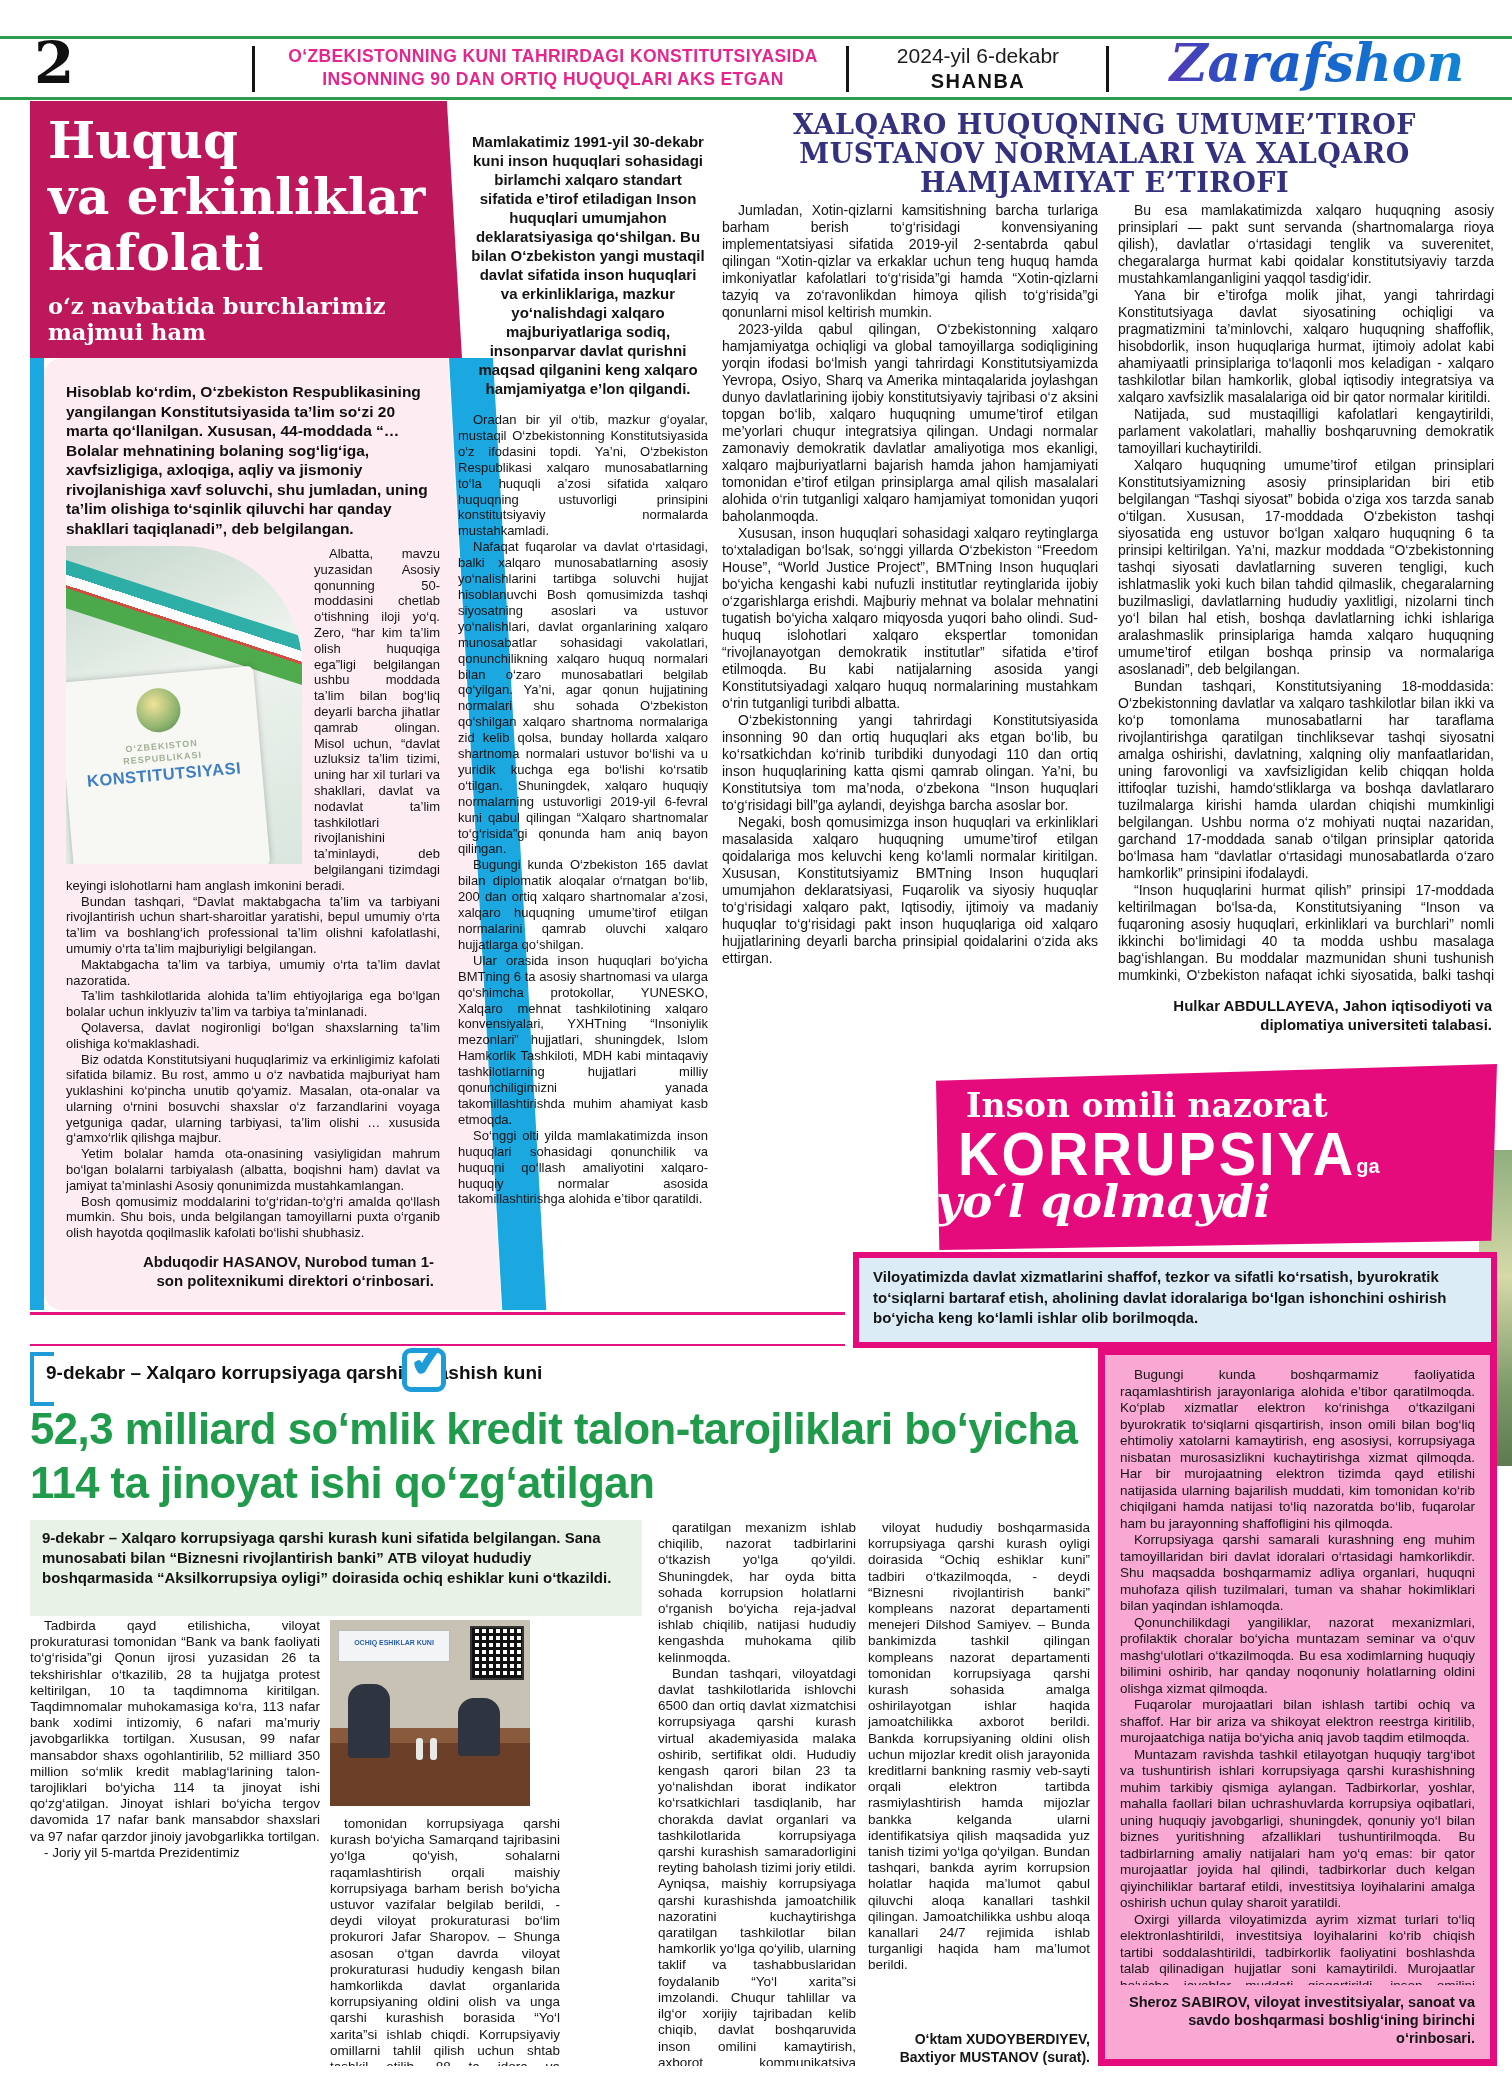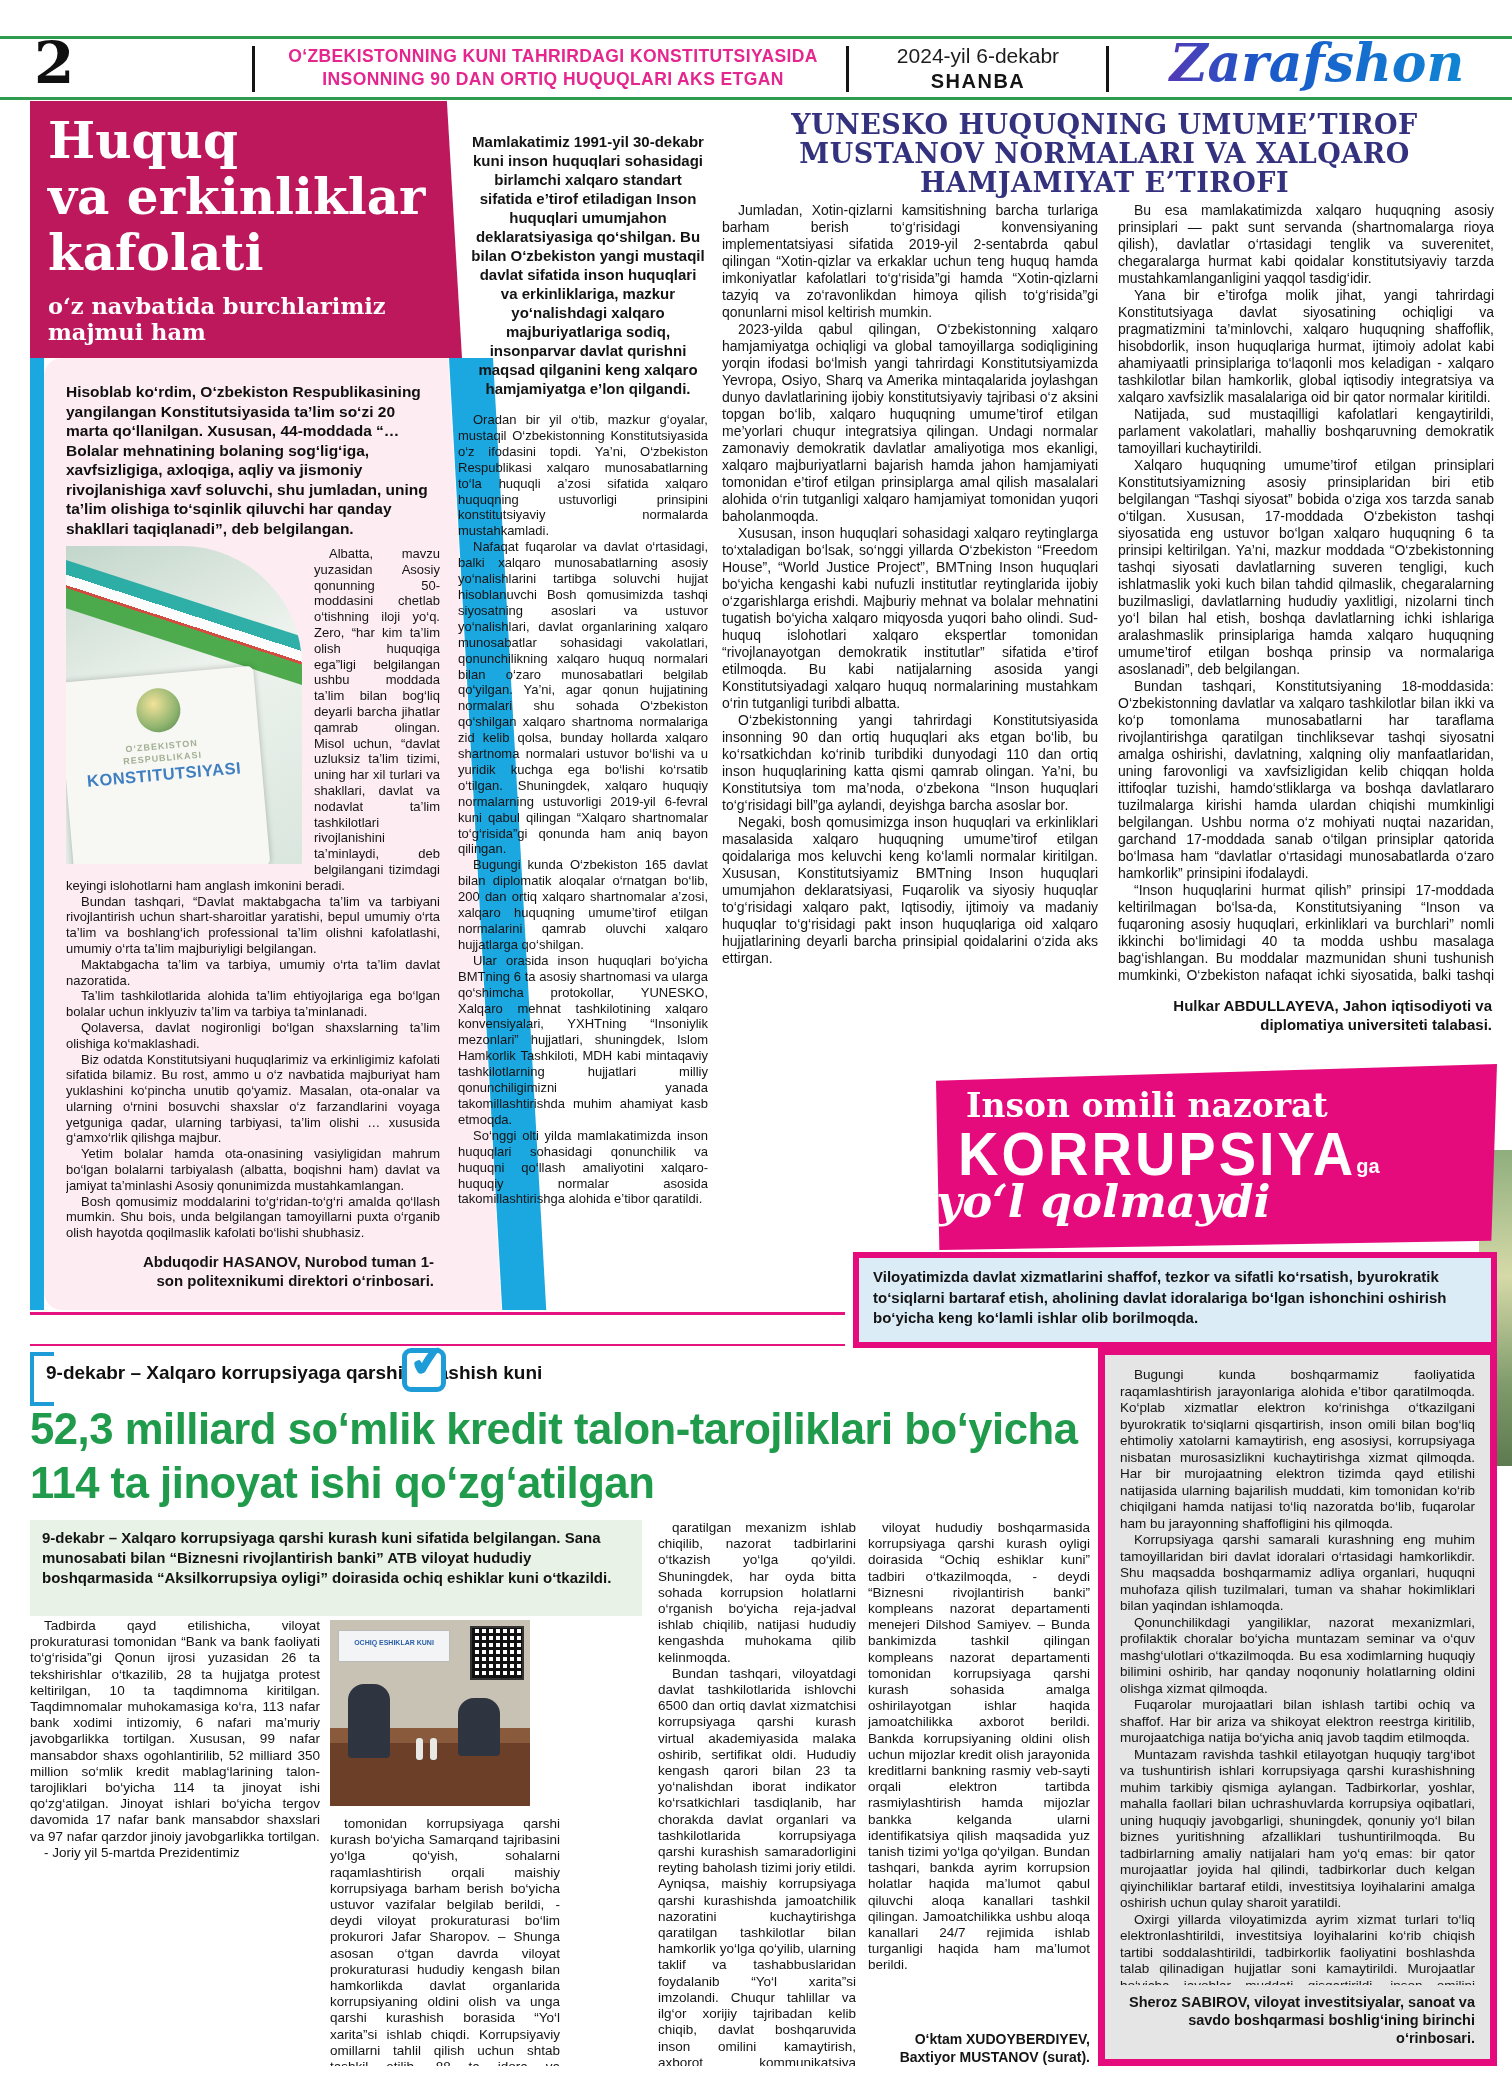--- a/index.html
+++ b/index.html
@@ -54,21 +54,21 @@
   .banner{left:936px;top:1064px;width:561px;height:186px;background:#e50b7d;
           clip-path:polygon(0 9%,100% 0,99% 95%,.6% 100%);z-index:2;}
   .banner-l1{margin:22px 0 0 30px;font-family:"DejaVu Serif",serif;font-weight:bold;font-size:33px;color:#fff;}
   .banner-word{margin-left:22px;font-size:56px;font-weight:bold;color:#fff;letter-spacing:3px;display:inline-block;transform:scaleY(1.1);line-height:58px;}
   .banner-ga{font-size:20px;font-weight:bold;color:#fff;}
   .banner-l3{text-align:left;margin:-8px 34px 0 0;font-family:"DejaVu Serif",serif;font-weight:bold;font-style:italic;font-size:45px;color:#fff;}
   .moneyphoto{left:1479px;top:1150px;width:33px;height:316px;z-index:1;
               background:linear-gradient(180deg,#8fae7d,#d6d9a8 40%,#7e9a6a 75%,#5d7a50);}
   .bluelead{left:853px;top:1252px;width:644px;height:96px;box-sizing:border-box;border:6px solid #e50b7d;background:#dcecf7;
             padding:9px 14px;font-weight:bold;font-size:15px;line-height:20.5px;z-index:2;}
-  .bluebox{left:1098px;top:1348px;width:399px;height:718px;box-sizing:border-box;border:7px solid #e50b7d;background:#e5e5e5;
+  .bluebox{left:1098px;top:1348px;width:399px;height:718px;box-sizing:border-box;border:7px solid #e50b7d;background:#f9a8d4;
            padding:12px 15px;display:flex;flex-direction:column;z-index:2;justify-content:center;}
   .bluebox .coltext{font-size:13.5px;line-height:16.5px;text-align:justify;flex:1;overflow:hidden;}
   .bluebox .coltext p{text-indent:14px;margin:0;}
   .sig{font-weight:bold;font-size:14.5px;line-height:18px;text-align:right;margin-top:8px;}
   .rule-pink{height:3px;background:#e5137f;}
   
   .bracket{left:30px;top:1352px;width:20px;height:46px;border-left:4px solid #1e9cd7;border-top:4px solid #1e9cd7;border-bottom:4px solid #1e9cd7;}
   .kicker{left:46px;top:1362px;width:560px;font-size:19px;font-weight:bold;color:#101010;}
   .checkbox{left:402px;top:1348px;width:44px;height:44px;border:5px solid #1e9cd7;border-radius:9px;background:#fff;box-sizing:border-box;}
   .checkbox::after{content:"✔";position:absolute;left:3px;top:-16px;font-size:42px;font-weight:bold;color:#1e9cd7;transform:rotate(-6deg);}
@@ -150,21 +150,21 @@
   <div class="coltext">
       <p>Oradan bir yil o‘tib, mazkur g‘oyalar, mustaqil O‘zbekistonning Konstitutsiyasida o‘z ifodasini topdi. Ya’ni, O‘zbekiston Respublikasi xalqaro munosabatlarning to‘la huquqli a’zosi sifatida xalqaro huquqning ustuvorligi prinsipini konstitutsiyaviy normalarda mustahkamladi.</p>
       <p>Nafaqat fuqarolar va davlat o‘rtasidagi, balki xalqaro munosabatlarning asosiy yo‘nalishlarini tartibga soluvchi hujjat hisoblanuvchi Bosh qomusimizda tashqi siyosatning asoslari va ustuvor yo‘nalishlari, davlat organlarining xalqaro munosabatlar sohasidagi vakolatlari, qonunchilikning xalqaro huquq normalari bilan o‘zaro munosabatlari belgilab qo‘yilgan. Ya’ni, agar qonun hujjatining normalari shu sohada O‘zbekiston qo‘shilgan xalqaro shartnoma normalariga zid kelib qolsa, bunday hollarda xalqaro shartnoma normalari ustuvor bo‘lishi va u yuridik kuchga ega bo‘lishi ko‘rsatib o‘tilgan. Shuningdek, xalqaro huquqiy normalarning ustuvorligi 2019-yil 6-fevral kuni qabul qilingan “Xalqaro shartnomalar to‘g‘risida”gi qonunda ham aniq bayon qilingan.</p>
       <p>Bugungi kunda O‘zbekiston 165 davlat bilan diplomatik aloqalar o‘rnatgan bo‘lib, 200 dan ortiq xalqaro shartnomalar a’zosi, xalqaro huquqning umume’tirof etilgan normalarini qamrab oluvchi xalqaro hujjatlarga qo‘shilgan.</p>
       <p>Ular orasida inson huquqlari bo‘yicha BMTning 6 ta asosiy shartnomasi va ularga qo‘shimcha protokollar, YUNESKO, Xalqaro mehnat tashkilotining xalqaro konvensiyalari, YXHTning “Insoniylik mezonlari” hujjatlari, shuningdek, Islom Hamkorlik Tashkiloti, MDH kabi mintaqaviy tashkilotlarning hujjatlari milliy qonunchiligimizni yanada takomillashtirishda muhim ahamiyat kasb etmoqda.</p>
       <p>So‘nggi olti yilda mamlakatimizda inson huquqlari sohasidagi qonunchilik va huquqni qo‘llash amaliyotini xalqaro-huquqiy normalar asosida takomillashtirishga alohida e’tibor qaratildi.</p>
     </div>
 </div>
 
 <div class="abs r-title">
-  <div>YUNESKO HUQUQNING UMUME’TIROF</div>
+  <div>XALQARO HUQUQNING UMUME’TIROF</div>
   <div>MUSTANOV NORMALARI VA XALQARO</div>
   <div>HAMJAMIYAT E’TIROFI</div>
 </div>
 <div class="abs r-body">
     <p>Jumladan, Xotin-qizlarni kamsitishning barcha turlariga barham berish to‘g‘risidagi konvensiyaning implementatsiyasi sifatida 2019-yil 2-sentabrda qabul qilingan “Xotin-qizlar va erkaklar uchun teng huquq hamda imkoniyatlar kafolatlari to‘g‘risida”gi hamda “Xotin-qizlarni tazyiq va zo‘ravonlikdan himoya qilish to‘g‘risida”gi qonunlarni misol keltirish mumkin.</p>
     <p>2023-yilda qabul qilingan, O‘zbekistonning xalqaro hamjamiyatga ochiqligi va global tamoyillarga sodiqligining yorqin ifodasi bo‘lmish yangi tahrirdagi Konstitutsiyamizda Yevropa, Osiyo, Sharq va Amerika mintaqalarida joylashgan dunyo davlatlarining ijobiy konstitutsiyaviy tajribasi o‘z aksini topgan bo‘lib, xalqaro huquqning umume’tirof etilgan me’yorlari chuqur integratsiya qilingan. Undagi normalar zamonaviy demokratik davlatlar amaliyotiga mos ekanligi, xalqaro majburiyatlarni bajarish hamda jahon hamjamiyati tomonidan e’tirof etilgan prinsiplarga amal qilish masalalari alohida o‘rin tutganligi xalqaro hamjamiyat tomonidan yuqori baholanmoqda.</p>
     <p>Xususan, inson huquqlari sohasidagi xalqaro reytinglarga to‘xtaladigan bo‘lsak, so‘nggi yillarda O‘zbekiston “Freedom House”, “World Justice Project”, BMTning Inson huquqlari bo‘yicha kengashi kabi nufuzli institutlar reytinglarida ijobiy o‘zgarishlarga erishdi. Majburiy mehnat va bolalar mehnatini tugatish bo‘yicha xalqaro miqyosda yuqori baho olindi. Sud-huquq islohotlari xalqaro ekspertlar tomonidan “rivojlanayotgan demokratik institutlar” sifatida e’tirof etilmoqda. Bu kabi natijalarning asosida yangi Konstitutsiyadagi xalqaro huquq normalarining mustahkam o‘rin tutganligi turibdi albatta.</p>
     <p>O‘zbekistonning yangi tahrirdagi Konstitutsiyasida insonning 90 dan ortiq huquqlari aks etgan bo‘lib, bu ko‘rsatkichdan ko‘rinib turibdiki dunyodagi 110 dan ortiq inson huquqlarining katta qismi qamrab olingan. Ya’ni, bu Konstitutsiya tom ma’noda, o‘zbekona “Inson huquqlari to‘g‘risidagi bill”ga aylandi, deyishga barcha asoslar bor.</p>
     <p>Negaki, bosh qomusimizga inson huquqlari va erkinliklari masalasida xalqaro huquqning umume’tirof etilgan qoidalariga mos keluvchi keng ko‘lamli normalar kiritilgan. Xususan, Konstitutsiyamiz BMTning Inson huquqlari umumjahon deklaratsiyasi, Fuqarolik va siyosiy huquqlar to‘g‘risidagi xalqaro pakt, Iqtisodiy, ijtimoiy va madaniy huquqlar to‘g‘risidagi pakt inson huquqlariga oid xalqaro hujjatlarining deyarli barcha prinsipial qoidalarini o‘zida aks ettirgan.</p>
     <p>Bu esa mamlakatimizda xalqaro huquqning asosiy prinsiplari — pakt sunt servanda (shartnomalarga rioya qilish), davlatlar o‘rtasidagi tenglik va suverenitet, chegaralarga hurmat kabi qoidalar konstitutsiyaviy tarzda mustahkamlanganligini yaqqol tasdig‘idir.</p>

